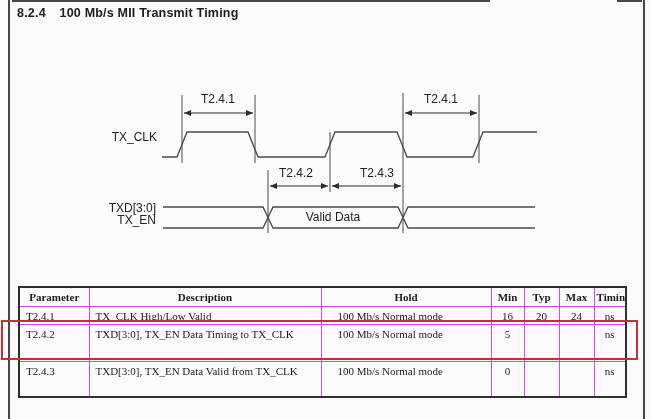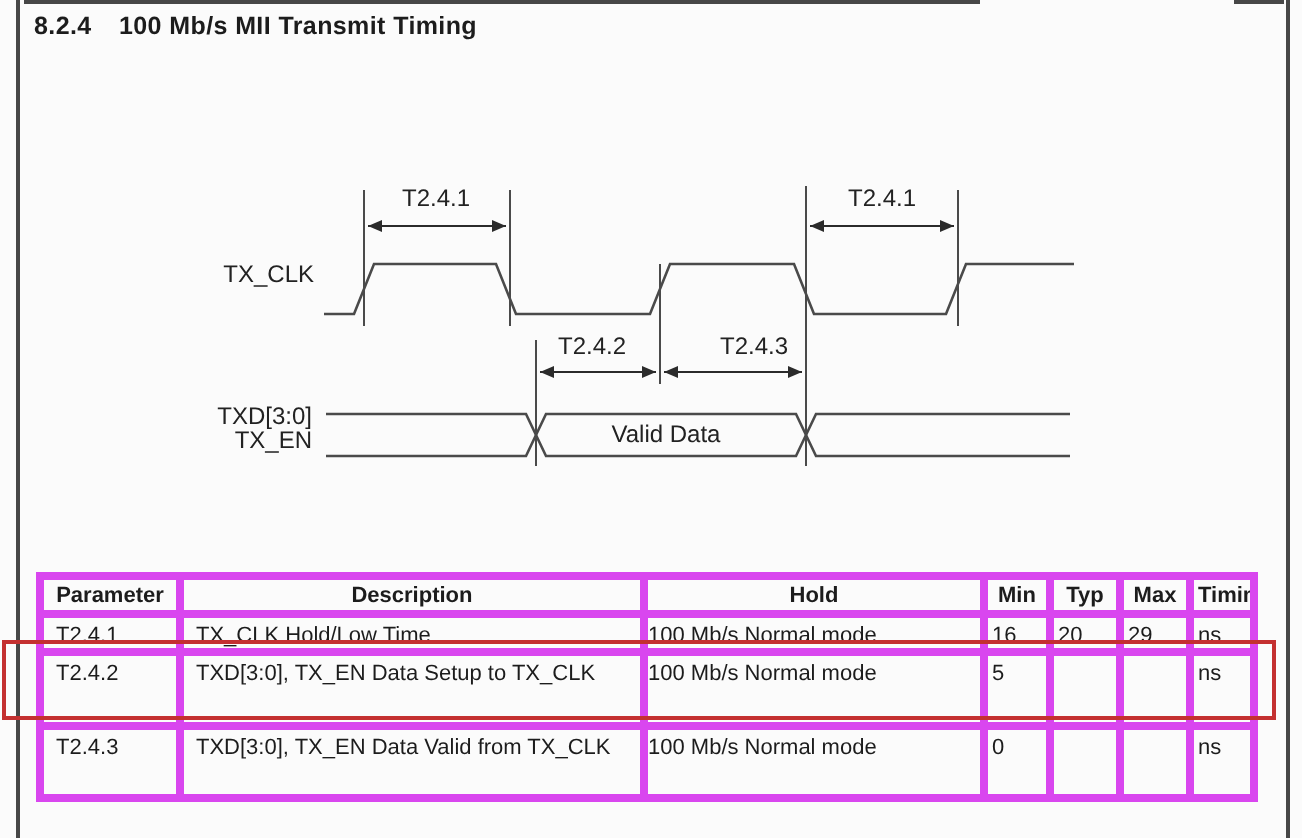--- a/index.html
+++ b/index.html
@@ -21,28 +21,28 @@
 
   .diagram { position:absolute; left:0; top:0; }
   .diagram text { font-family:"Liberation Sans", sans-serif; font-size:12px; fill:#222; }
   .diagram .wave { fill:none; stroke:#4a4a4a; stroke-width:1.3; }
   .diagram .ext  { stroke:#4a4a4a; stroke-width:1; }
   .diagram .dim  { stroke:#2b2b2b; stroke-width:1.1; }
 
   .ttable { position:absolute; left:18px; top:286px;
             border-collapse:collapse; table-layout:fixed; width:607px;
             font-size:11px; }
-  .ttable th, .ttable td { border:4px solid #d946ef; overflow:hidden; white-space:nowrap; }
+  .ttable th, .ttable td { border:1px solid #d946ef; overflow:hidden; white-space:nowrap;font-family:Liberation Serif, serif; }
   .ttable { border:2px solid #2e2e2e; }
   .ttable thead tr { height:19px; }
   .ttable th { font-weight:bold; text-align:center; padding:1px 2px; }
   .ttable td { vertical-align:top; padding:3px 2px 0 2px; }
   .ttable td.l { text-align:left; padding-left:6px; }
-  .ttable td.n { text-align:left; padding-left:0; }
-  .ttable td.c { }
+  .ttable td.n { text-align:left; padding-left:16px; }
+  .ttable td.c { text-align:center; }
   .r1 { height:18px; } .r2 { height:37px; } .r3 { height:36px; }
 
   .red-box { position:absolute; left:1px; top:320px; width:633px; height:36px;
              border:2px solid #c43030; background:transparent; }
 </style>
 </head>
 <body>
 
 <div class="page">
 
@@ -107,30 +107,30 @@
         <th>Hold</th>
         <th>Min</th>
         <th>Typ</th>
         <th>Max</th>
         <th>Timing</th>
       </tr>
     </thead>
     <tbody>
       <tr class="r1">
         <td class="l">T2.4.1</td>
-        <td class="l">TX_CLK Hold/Low Time</td>
+        <td class="l">TX_CLK High/Low Valid</td>
         <td class="n">100 Mb/s Normal mode</td>
         <td class="c">16</td>
         <td class="c">20</td>
-        <td class="c">29</td>
+        <td class="c">24</td>
         <td class="c">ns</td>
       </tr>
       <tr class="r2">
         <td class="l">T2.4.2</td>
-        <td class="l">TXD[3:0], TX_EN Data Setup to TX_CLK</td>
+        <td class="l">TXD[3:0], TX_EN Data Timing to TX_CLK</td>
         <td class="n">100 Mb/s Normal mode</td>
         <td class="c">5</td>
         <td class="c"></td>
         <td class="c"></td>
         <td class="c">ns</td>
       </tr>
       <tr class="r3">
         <td class="l">T2.4.3</td>
         <td class="l">TXD[3:0], TX_EN Data Valid from TX_CLK</td>
         <td class="n">100 Mb/s Normal mode</td>

